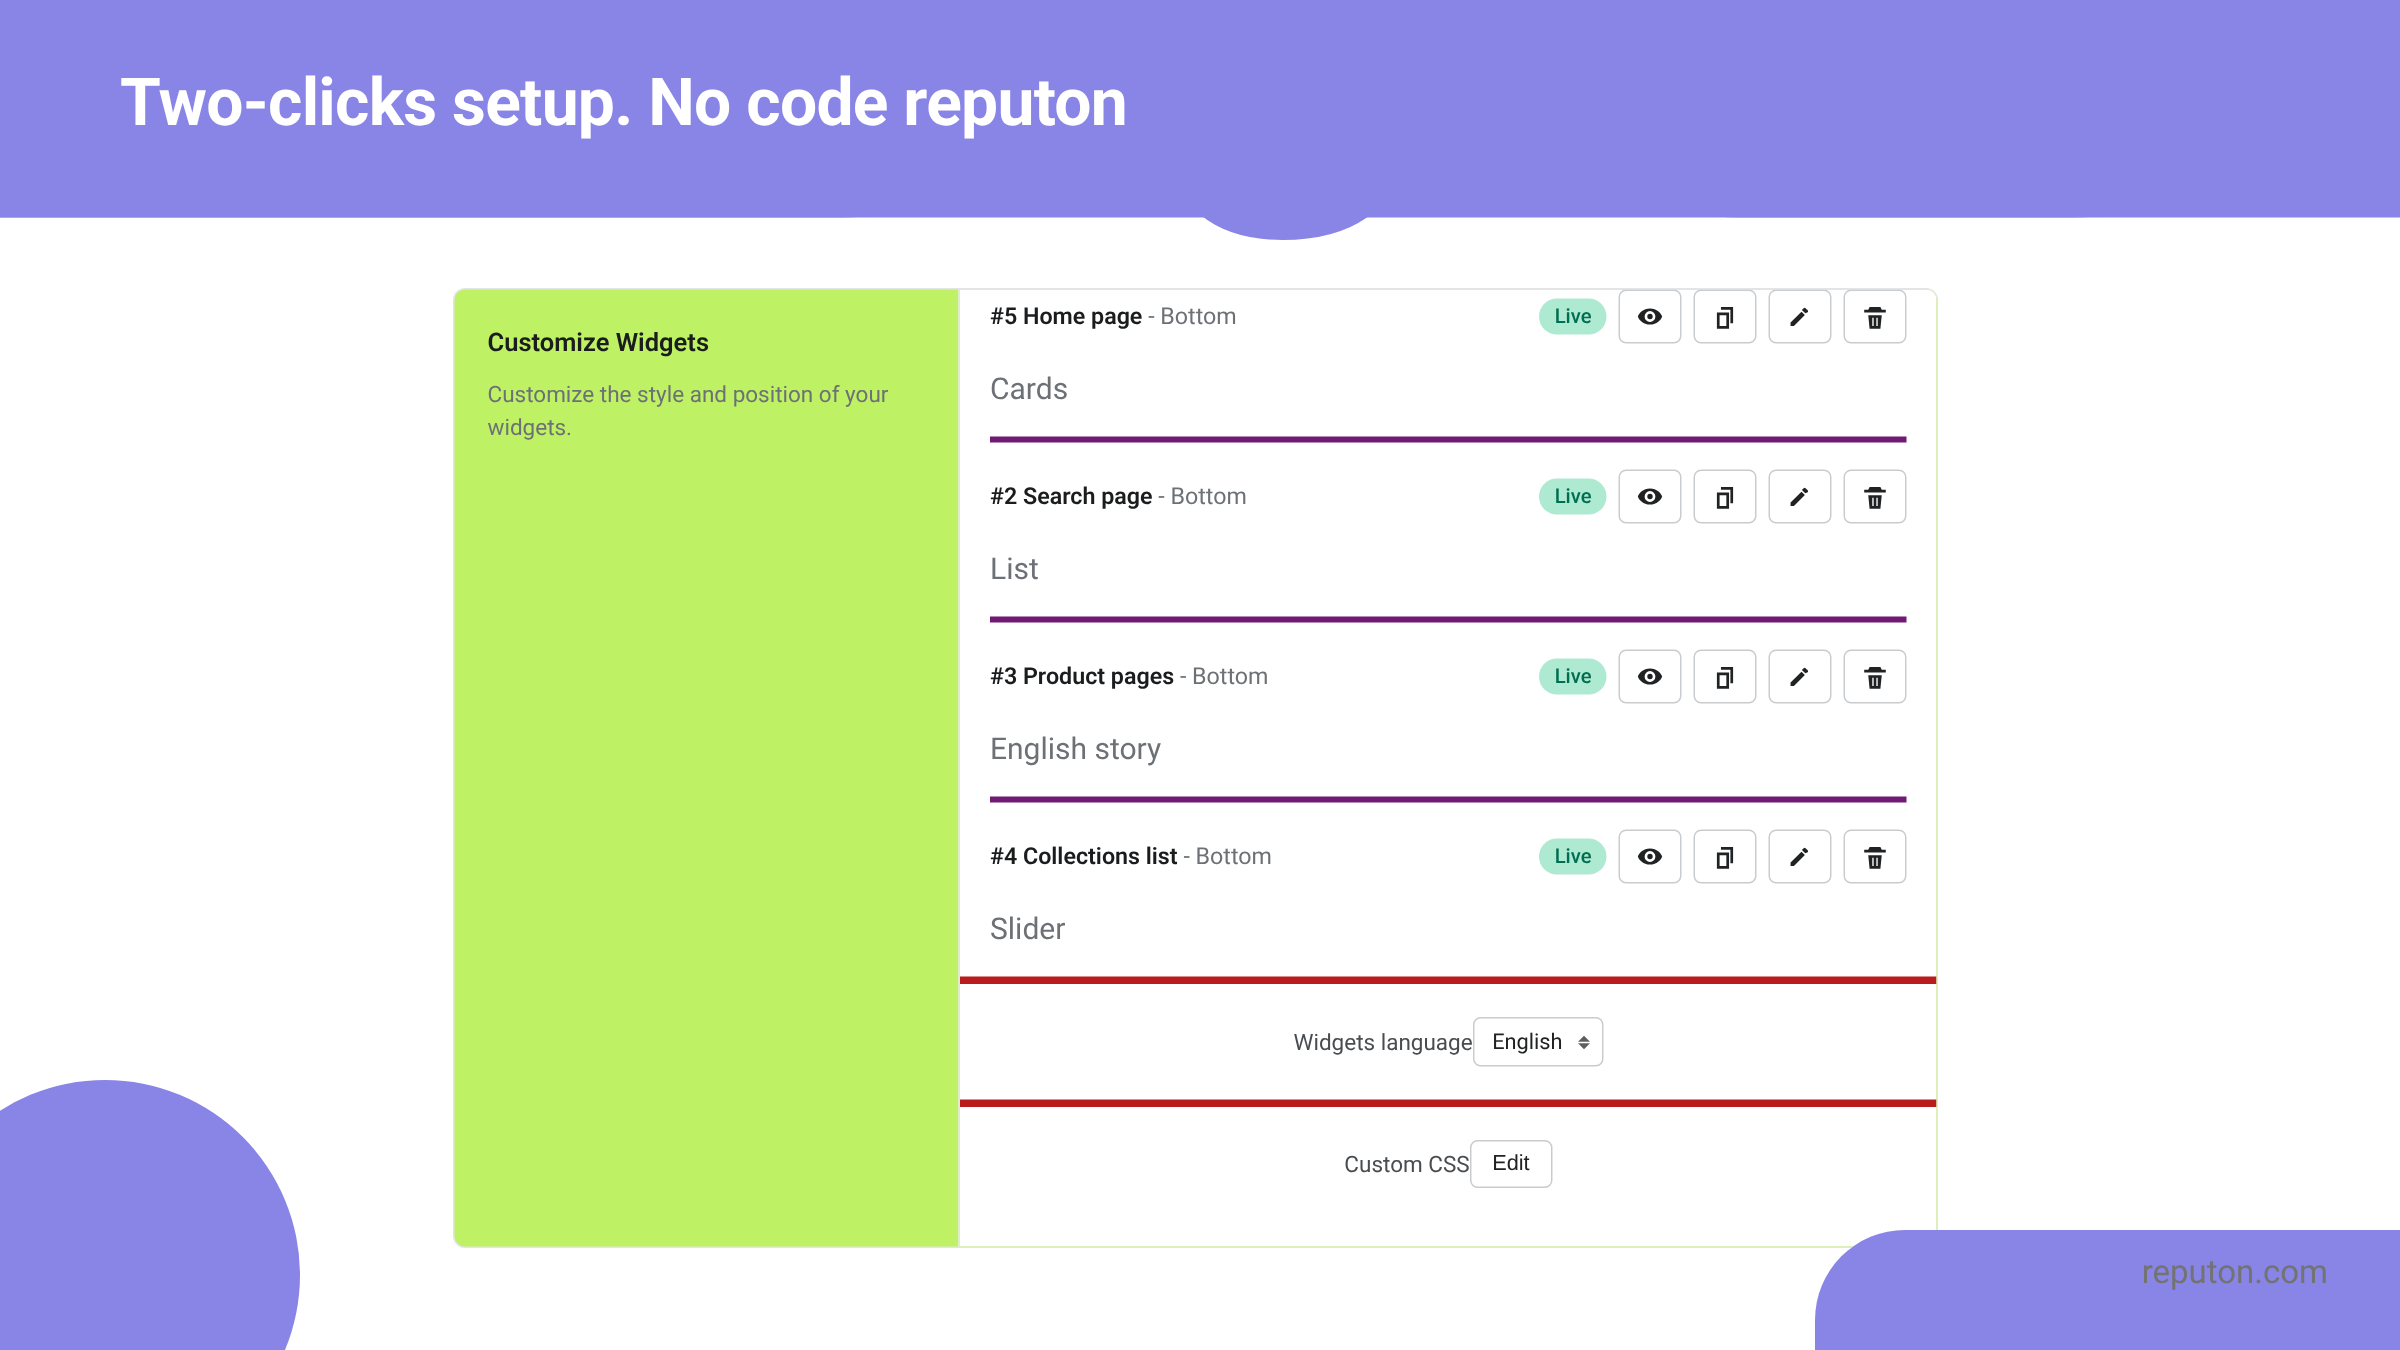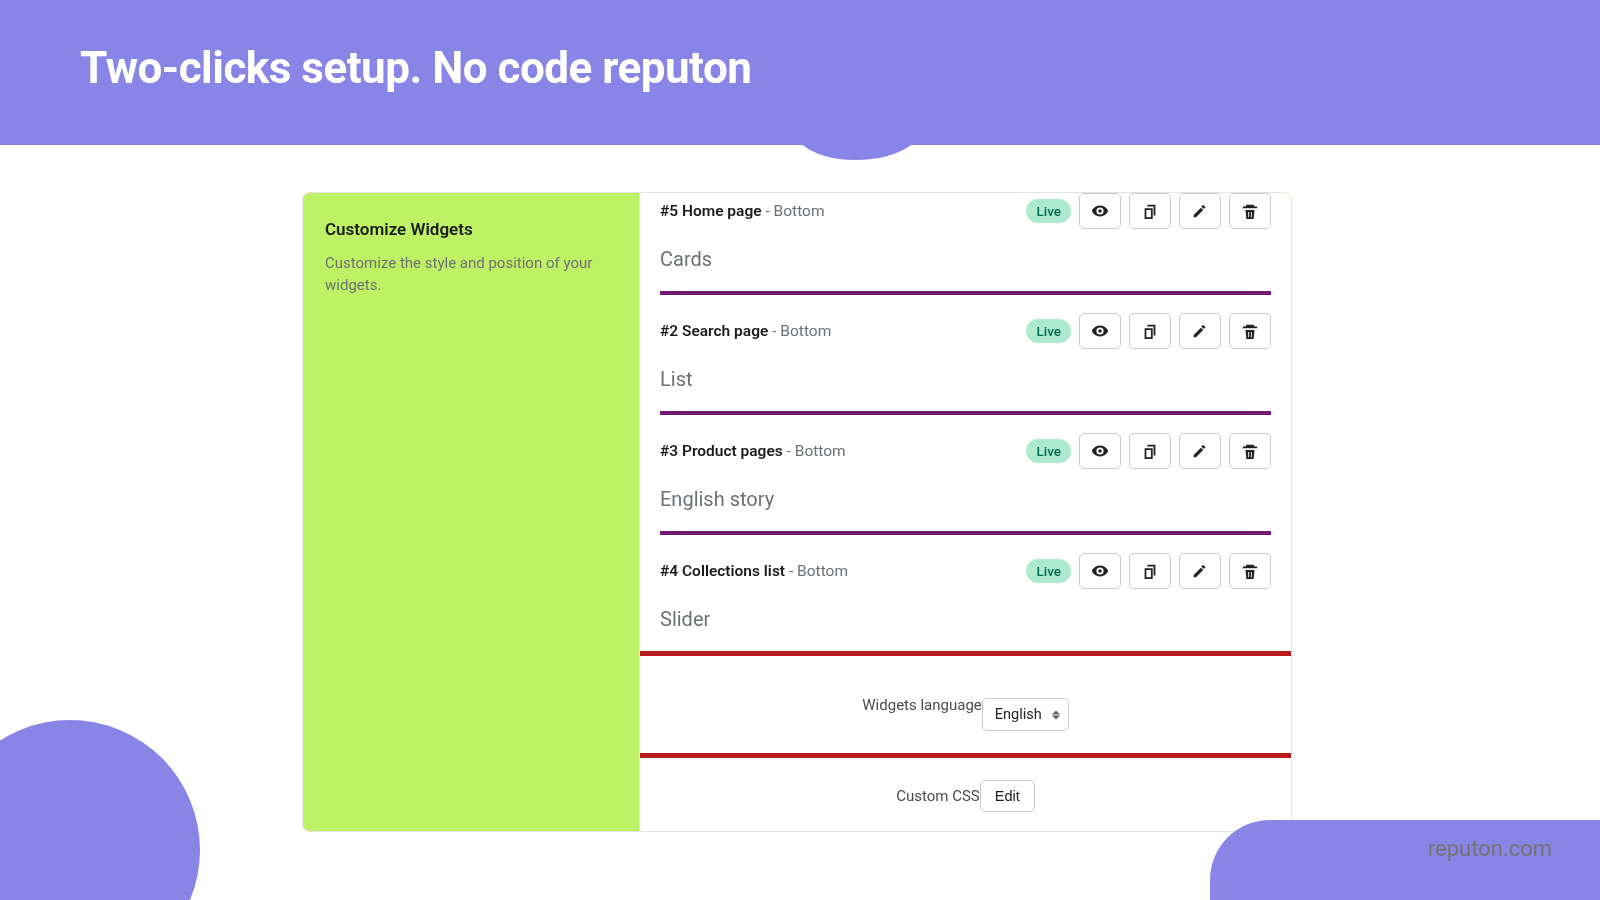--- a/index.html
+++ b/index.html
@@ -166,21 +166,20 @@
 .panel-section .label { font-size: 15px; color: #4a4d50; }
 .select-box {
   border: 1px solid #c9cccf;
   border-radius: 5px;
   padding: 7px 26px 7px 12px;
   font-size: 14.5px;
   color: #202223;
   position: relative;
   background: #fff;
   cursor: pointer;
-  margin-top: 20px;
 }
 .select-caret {
   position: absolute;
   right: 8px;
   top: 50%;
   transform: translateY(-50%);
   display:flex;
   flex-direction:column;
   gap:1px;
 }

